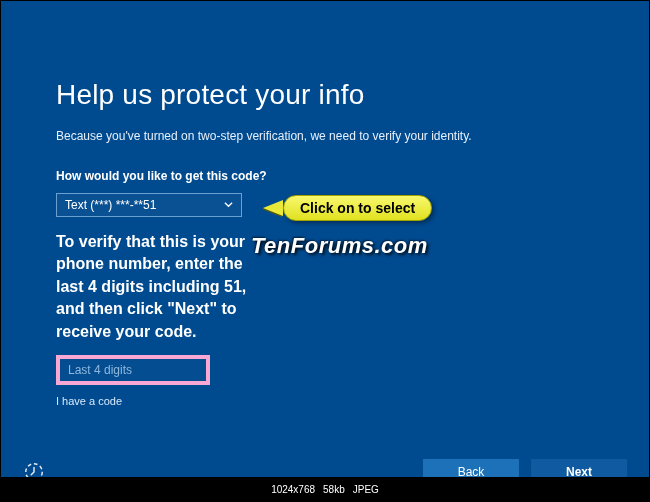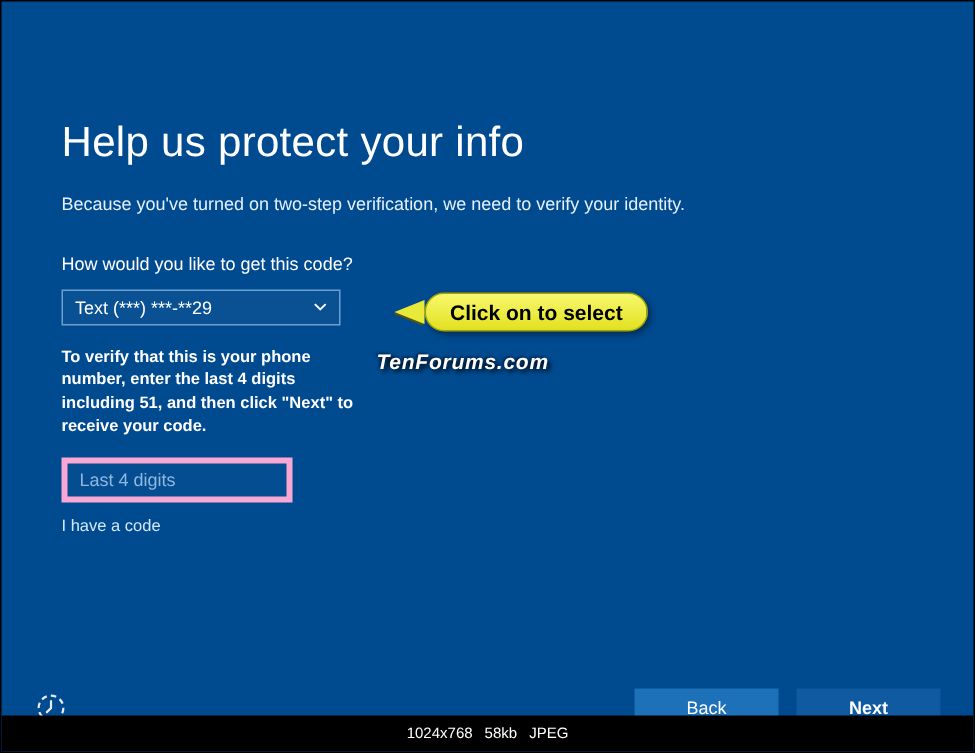--- a/index.html
+++ b/index.html
@@ -5,55 +5,55 @@
   * { box-sizing: border-box; margin: 0; padding: 0; }
   html, body { width: 650px; height: 502px; overflow: hidden; }
   body {
     font-family: "Segoe UI", Tahoma, sans-serif;
     background: #004a8f;
     color: #ffffff;
     position: relative;
     border: 1px solid #000;
   }
   .container {
-    padding: 78px 40px 0 40px;
+    padding: 78px 40px 0 55px;
     position: relative;
   }
   h1.heading {
     font-size: 28px;
     font-weight: 300;
     letter-spacing: 0.2px;
     margin-bottom: 18px;
   }
   .subtext {
     font-size: 12px;
     font-weight: 400;
     color: #e6f0fb;
     margin-bottom: 26px;
   }
   .form-label {
     font-size: 12px;
-    font-weight: 400;
+    font-weight: 700;
     margin-bottom: 10px;
   }
   .select-wrap {
     width: 186px;
     border: 1px solid #6aa0d0;
     background: rgba(255,255,255,0.04);
     padding: 4px 8px;
     font-size: 12px;
     display: flex;
     justify-content: space-between;
     align-items: center;
     margin-bottom: 14px;
     cursor: pointer;
   }
   .select-wrap .chev svg { width: 9px; height: 9px; }
   .verify-text {
-    font-size: 11px;
+    font-size: 16px;
     line-height: 1.4;
     width: 200px;
     font-weight: 600;
     margin-bottom: 12px;
   }
   .digits-input {
     width: 154px;
     background: rgba(255,255,255,0.02);
     border: 4px solid #f9a8d4;
     color: #b6d4ef;
@@ -115,21 +115,21 @@
     padding: 4px 16px;
     font-weight: 700;
     font-size: 14px;
     box-shadow: 2px 2px 4px rgba(0,0,0,0.4);
     white-space: nowrap;
   }
   .watermark {
     position: absolute;
     left: 250px;
     top: 232px;
-    font-size: 14px;
+    font-size: 22px;
     font-weight: 800;
     font-style: italic;
     color: #ffffff;
     text-shadow: 2px 2px 3px rgba(0,0,0,0.8), -1px -1px 2px rgba(0,0,0,0.6);
     letter-spacing: 0.5px;
     pointer-events: none;
   }
   .footer-strip {
     position: absolute;
     left: 0; right: 0; bottom: 0;
@@ -146,21 +146,21 @@
 </head>
 <body>
 
 <div class="container">
   <h1 class="heading">Help us protect your info</h1>
   <p class="subtext">Because you've turned on two-step verification, we need to verify your identity.</p>
 
   <div class="form-label">How would you like to get this code?</div>
 
   <div class="select-wrap">
-    <span>Text (***) ***-**29</span>
+    <span>Text (***) ***-**51</span>
     <span class="chev">
       <svg viewBox="0 0 10 10">
           <path d="M1 3 L5 7 L9 3" fill="none" stroke="#fff" stroke-width="1.4"></path>
         </svg>
     </span>
   </div>
 
   <p class="verify-text">To verify that this is your phone number, enter the last 4 digits including 51, and then click "Next" to receive your code.</p>
 
   <input class="digits-input" type="text" placeholder="Last 4 digits" style="">

